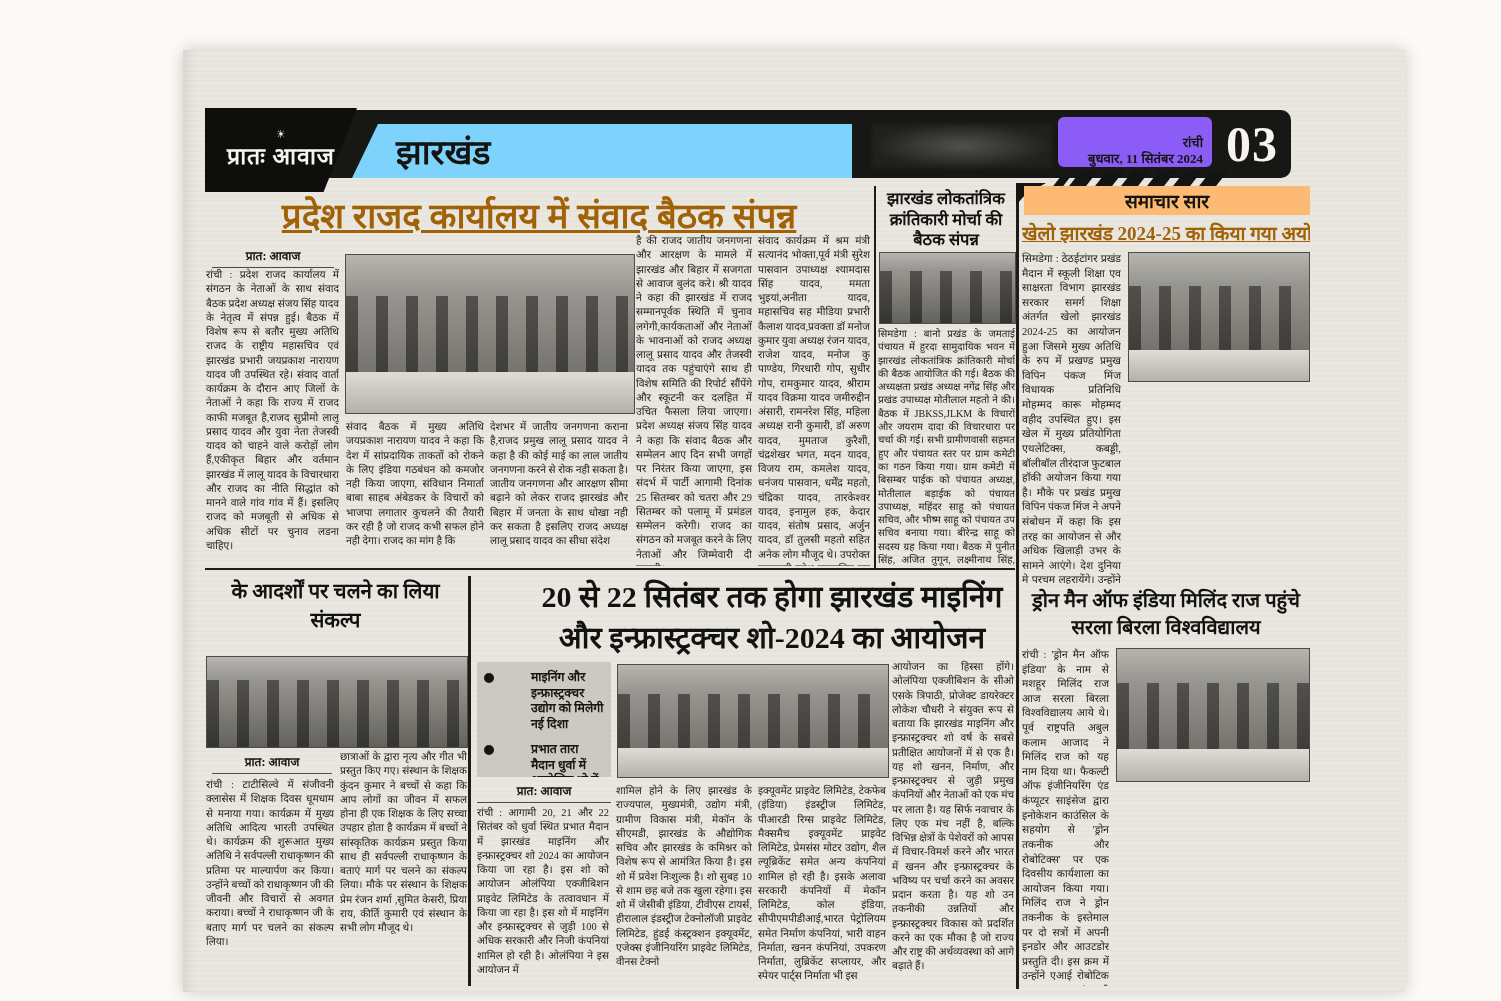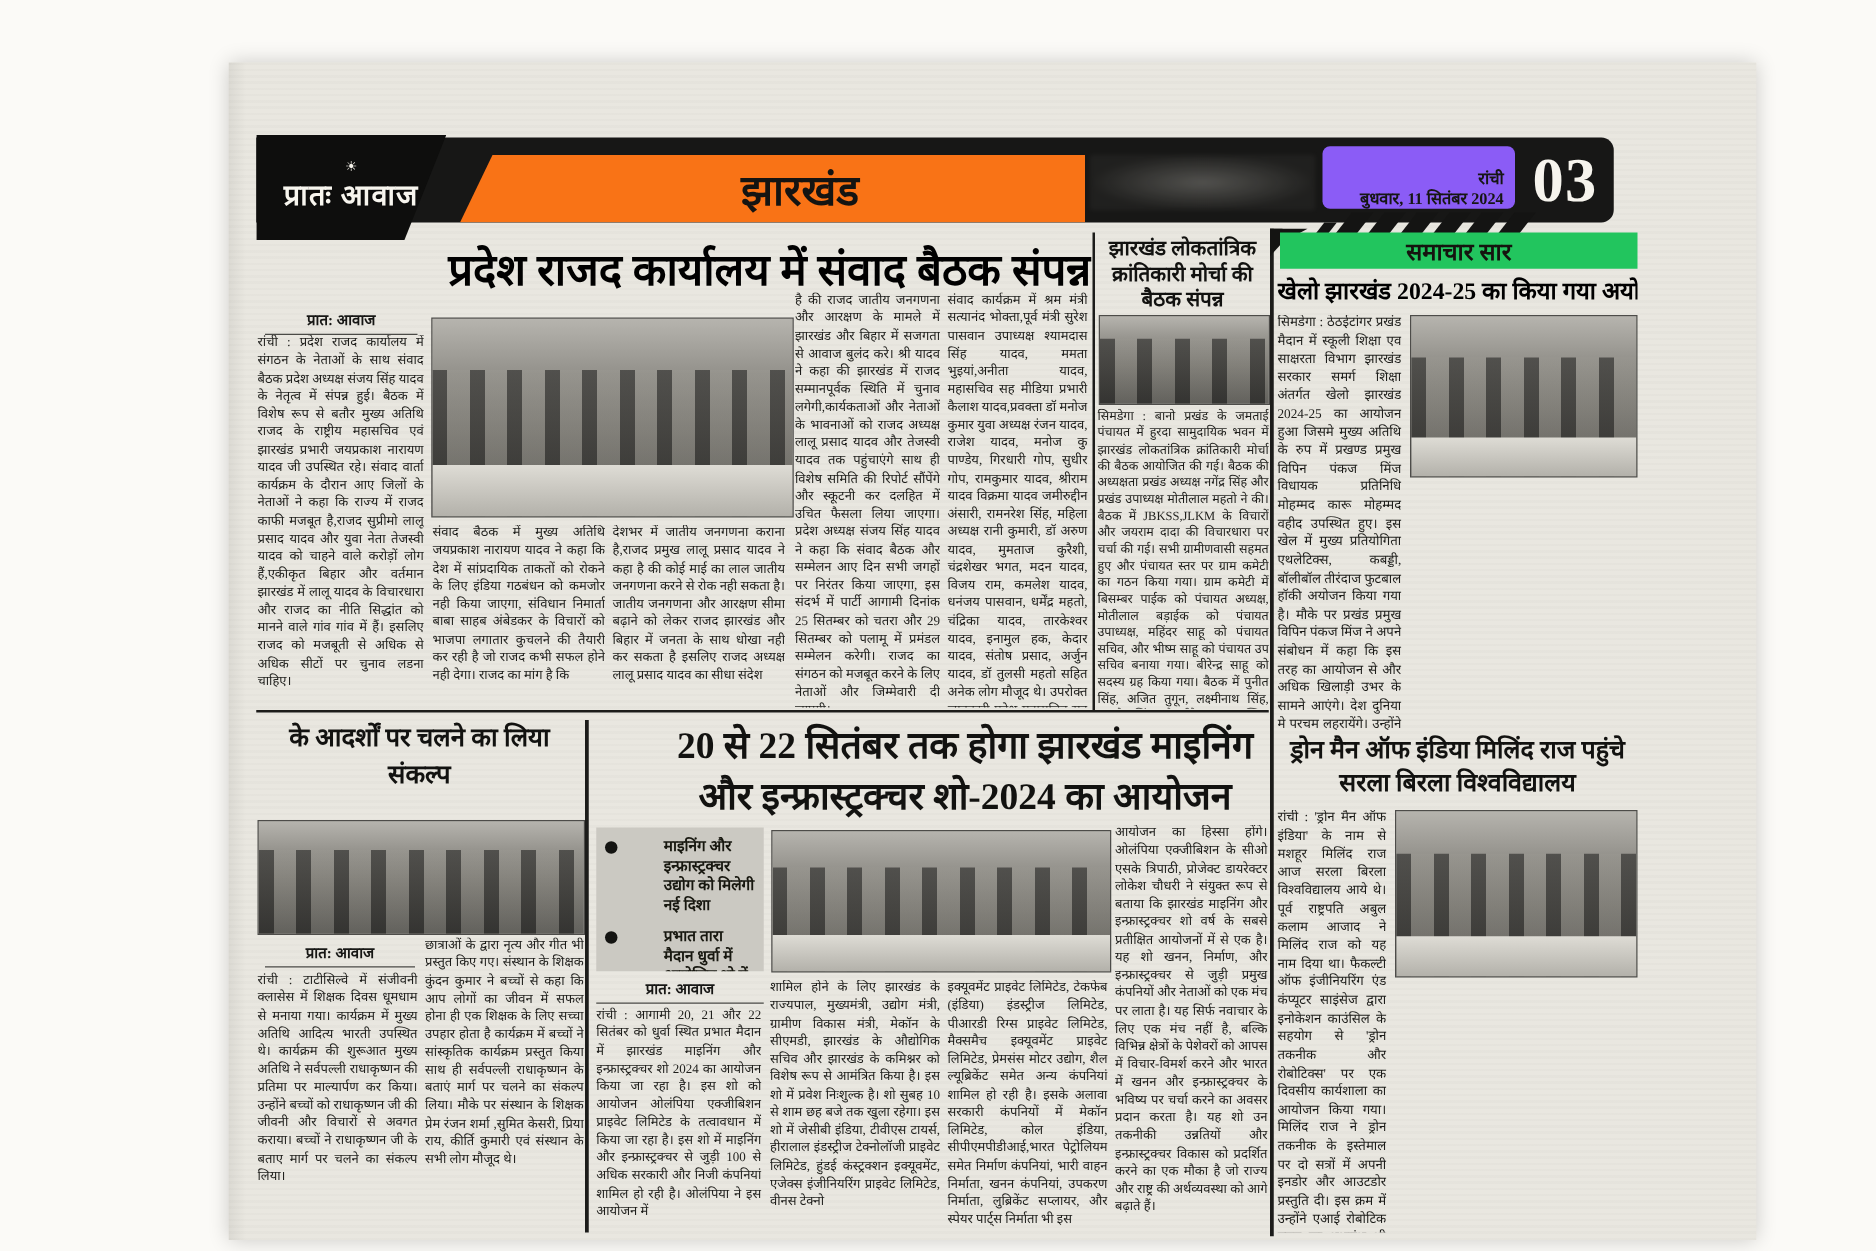--- a/index.html
+++ b/index.html
@@ -22,39 +22,39 @@
     background:#171716;border-radius:0 10px 10px 0;}
   .mast-smudge{position:absolute;left:872px;top:124px;width:180px;height:44px;
     background:radial-gradient(ellipse at 50% 50%, rgba(220,218,210,0.30), rgba(220,218,210,0.05) 70%);
     filter:blur(2px);}
   .logo-box{position:absolute;left:205px;top:108px;width:152px;height:84px;
     background:#0e0e0d;clip-path:polygon(0 0,100% 0,78% 100%,0 100%);
     display:flex;flex-direction:column;align-items:center;justify-content:center;}
   .logo-sun{color:#f5f2ea;font-size:11px;line-height:10px;}
   .logo-text{color:#f7f5ee;font-weight:bold;font-size:23px;letter-spacing:1px;white-space:nowrap;
     text-shadow:0 0 1px #000;}
-  .section-panel{position:absolute;left:368px;top:124px;width:500px;height:54px;
-    background:#f97316;clip-path:polygon(26px 0,100% 0,100% 100%,0 100%);
-    display:flex;align-items:center;justify-content:center;}
+  .section-panel{position:absolute;left:352px;top:124px;width:500px;height:54px;
+    background:#7dd3fc;clip-path:polygon(26px 0,100% 0,100% 100%,0 100%);
+    display:flex;align-items:center;}
   .section-text{font-weight:900;font-size:34px;color:#141412;padding-left:44px;white-space:nowrap;}
   .date-panel{position:absolute;left:1058px;top:117px;width:154px;height:50px;background:#8b5cf6;
     border-radius:6px;display:flex;flex-direction:column;justify-content:flex-end;align-items:flex-end;
     padding-right:9px;box-sizing:border-box;}
   .date-city{font-weight:bold;font-size:13px;color:#161614;line-height:16px;}
   .date-line{font-weight:bold;font-size:13px;color:#161614;line-height:16px;white-space:nowrap;}
   .page-num{position:absolute;left:1216px;top:112px;width:72px;height:64px;color:#f6f4ed;
     font-weight:900;font-size:50px;line-height:64px;text-align:center;letter-spacing:1px;}
   .stripes{position:absolute;left:1054px;top:170px;width:240px;height:24px;display:flex;gap:9px;}
   .stripes span{display:block;width:17px;height:22px;background:#141413;transform:skewX(-38deg);}
   .stripes span:first-child{height:14px;margin-top:8px;width:10px;}
   
   .vrule{position:absolute;background:#1c1c1a;}
   .hrule{position:absolute;background:#1c1c1a;}
   
-  .headline{font-weight:900;color:#000000;text-align:right;overflow:hidden;white-space:nowrap;}
+  .headline{font-weight:900;color:#a16207;text-align:center;overflow:hidden;white-space:nowrap;text-decoration:underline;}
   .headline-wrap{font-weight:900;color:#121210;text-align:center;overflow:hidden;}
   .byline{position:absolute;font-weight:bold;font-size:12px;color:#171715;text-align:center;
     border-bottom:1px solid #4a4a46;padding-bottom:3px;overflow:hidden;white-space:nowrap;}
   .newscol{position:absolute;text-align:justify;font-size:10.4px;line-height:1.37;color:#1d1d1a;
     overflow:hidden;}
   .newscol-sm{font-size:10px;line-height:1.33;}
   
   .photo{position:absolute;overflow:hidden;border:1px solid #4d4c49;
     background:linear-gradient(180deg,#b6b4ae 0%,#93918b 28%,#7a7872 58%,#555450 100%);}
   .photo::before{content:"";position:absolute;left:0;right:0;top:26%;bottom:0;
@@ -62,21 +62,21 @@
   .photo.tabled::after{content:"";position:absolute;left:0;right:0;bottom:0;height:26%;
     background:linear-gradient(180deg,#dedcd5,#b3b1aa);}
   .photo-float{position:relative;float:right;overflow:hidden;border:1px solid #4d4c49;
     background:linear-gradient(180deg,#b6b4ae 0%,#93918b 28%,#7a7872 58%,#555450 100%);
     margin:0 0 5px 7px;}
   .photo-float::before{content:"";position:absolute;left:0;right:0;top:26%;bottom:0;
     background:repeating-linear-gradient(90deg, rgba(25,25,24,0.55) 0 12px, rgba(160,158,150,0.18) 12px 30px);}
   .photo-float.tabled::after{content:"";position:absolute;left:0;right:0;bottom:0;height:24%;
     background:linear-gradient(180deg,#dedcd5,#b3b1aa);}
   
-  .digest-bar{position:absolute;left:1024px;top:186px;width:286px;height:29px;background:#22c55e;
+  .digest-bar{position:absolute;left:1024px;top:186px;width:286px;height:29px;background:#fdba74;
     display:flex;align-items:center;justify-content:center;}
   .digest-title{font-weight:900;font-size:19px;color:#15140f;white-space:nowrap;}
   .digest-flag{position:absolute;left:1016px;top:183px;width:0;height:0;
     border-top:11px solid #141412;border-bottom:11px solid transparent;border-right:20px solid transparent;
     border-left:10px solid #141412;}
   
   .bullet-box{position:absolute;left:477px;top:662px;width:134px;height:115px;background:#cbc9c2;
     padding:8px 7px;box-sizing:border-box;overflow:hidden;}
   .bullet-item{display:flex;margin-bottom:9px;gap:32px;}
   .bullet-dot{flex:0 0 10px;height:10px;border-radius:50%;background:#141412;margin:3px 5px 0 0;}

